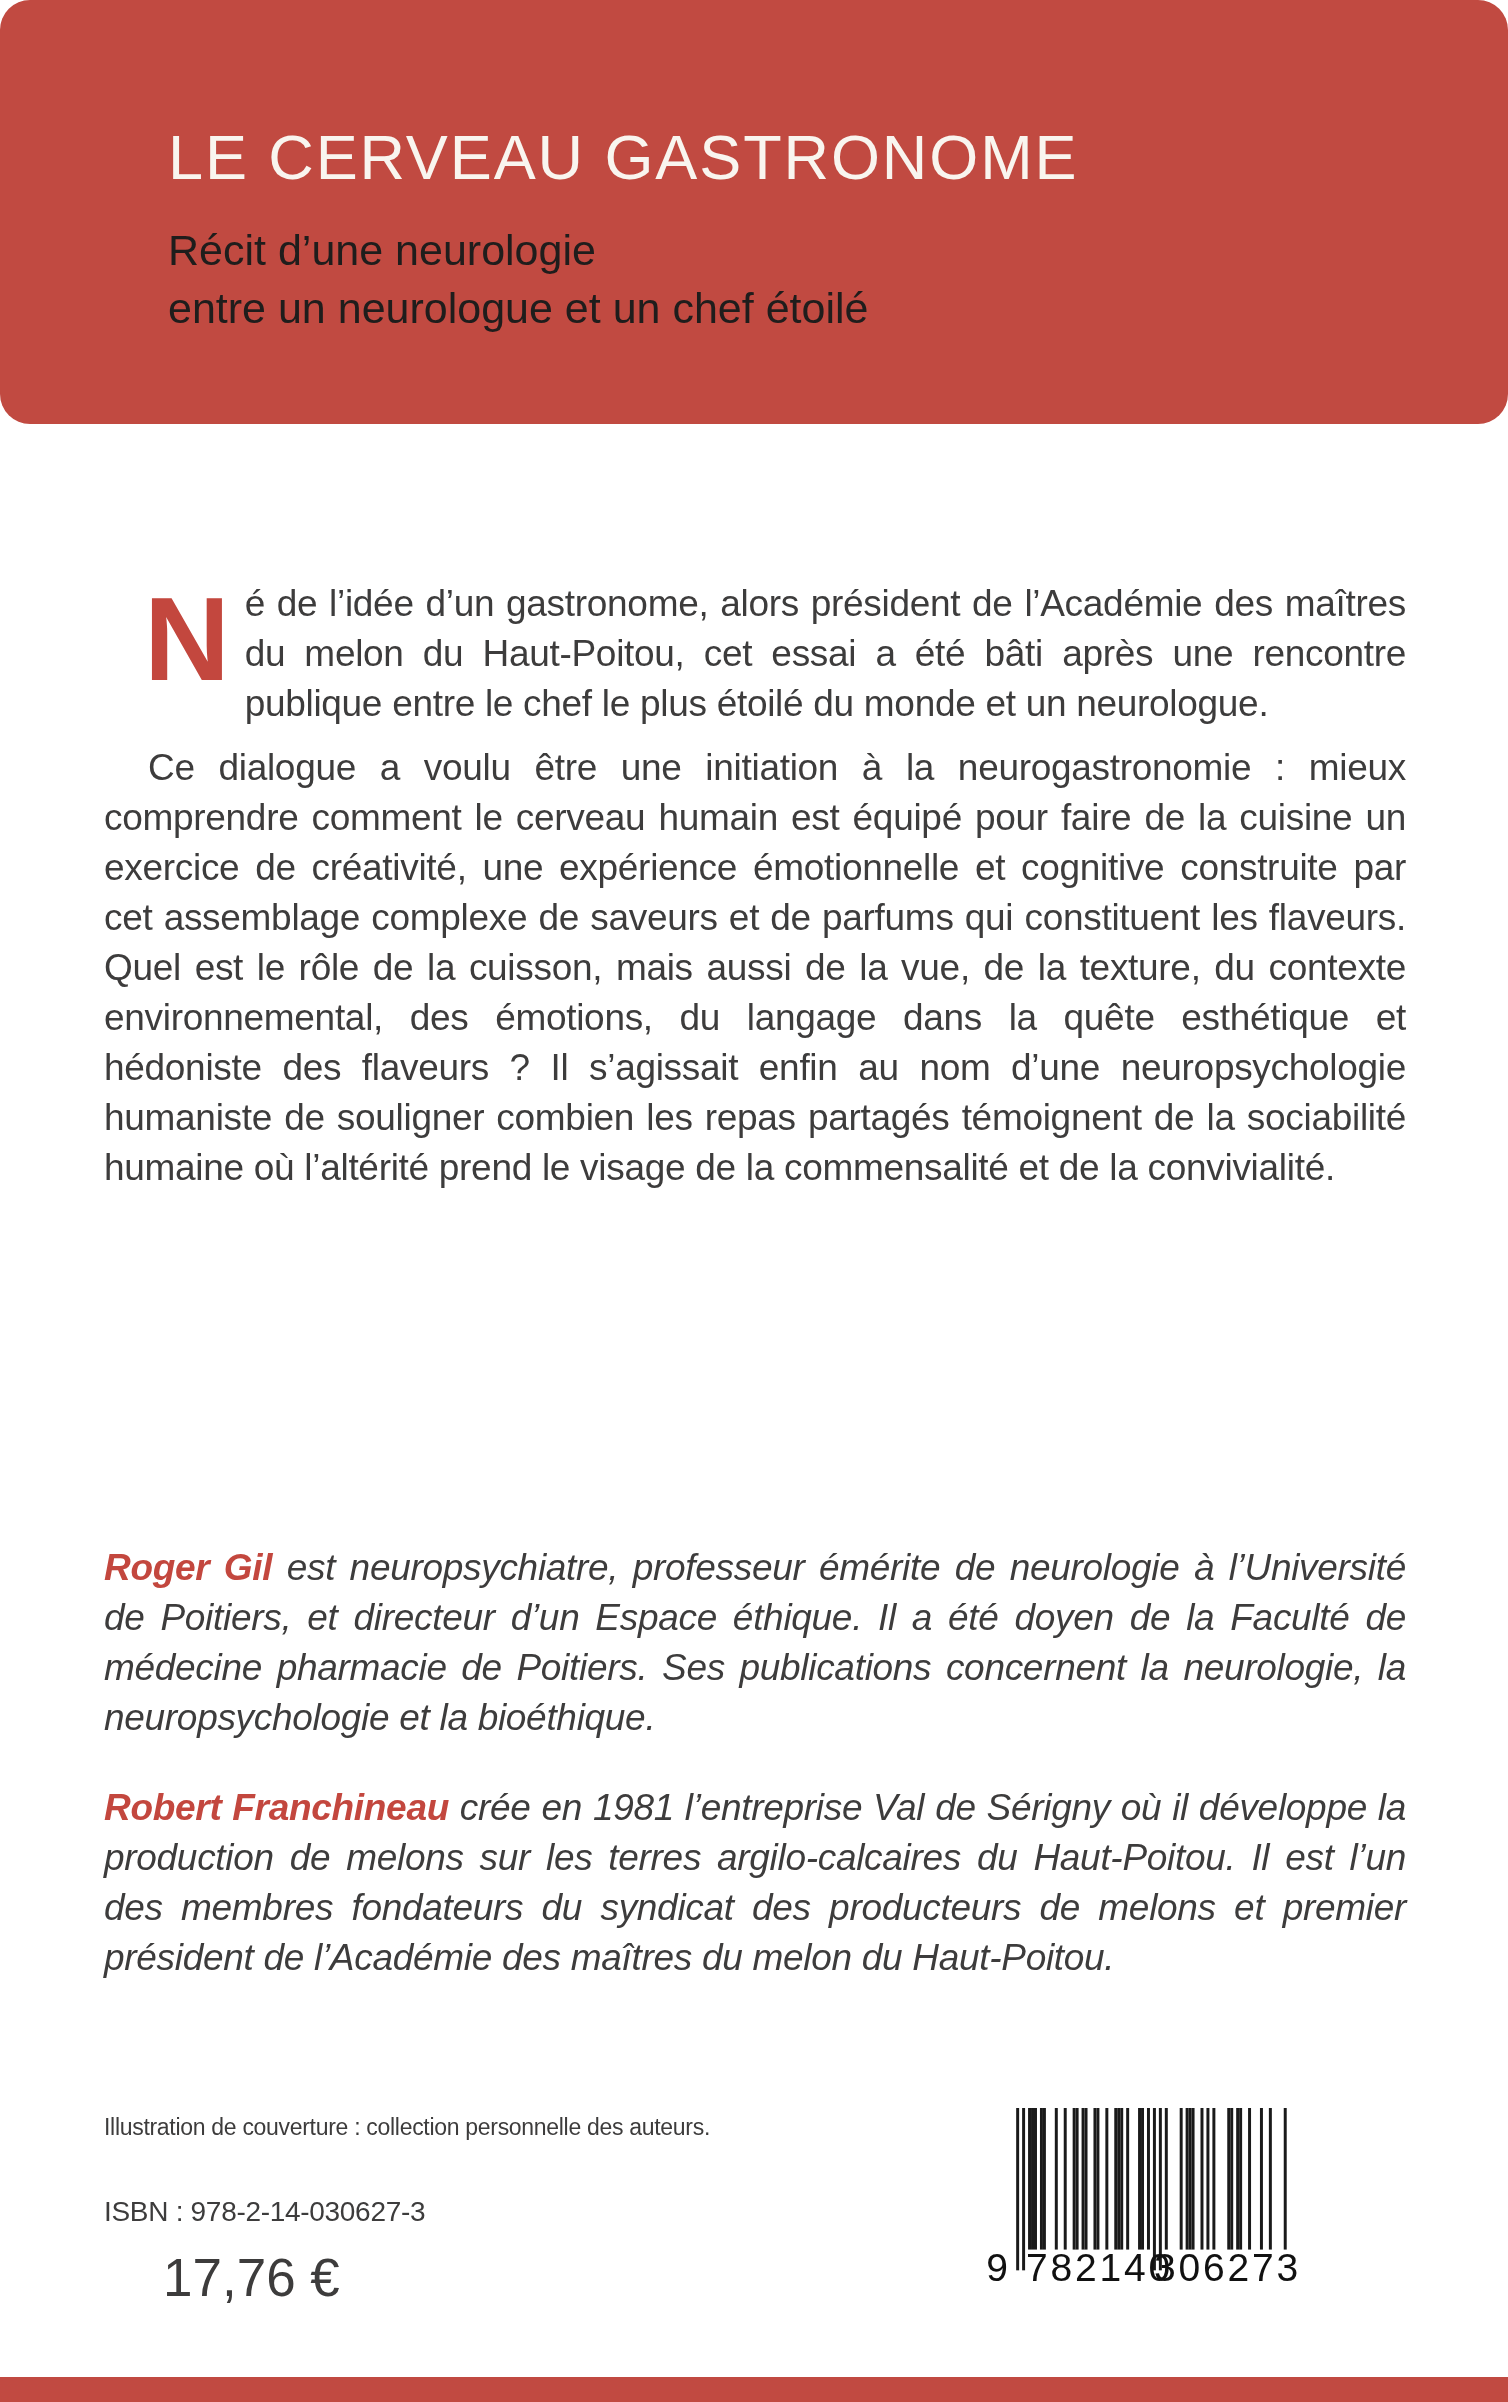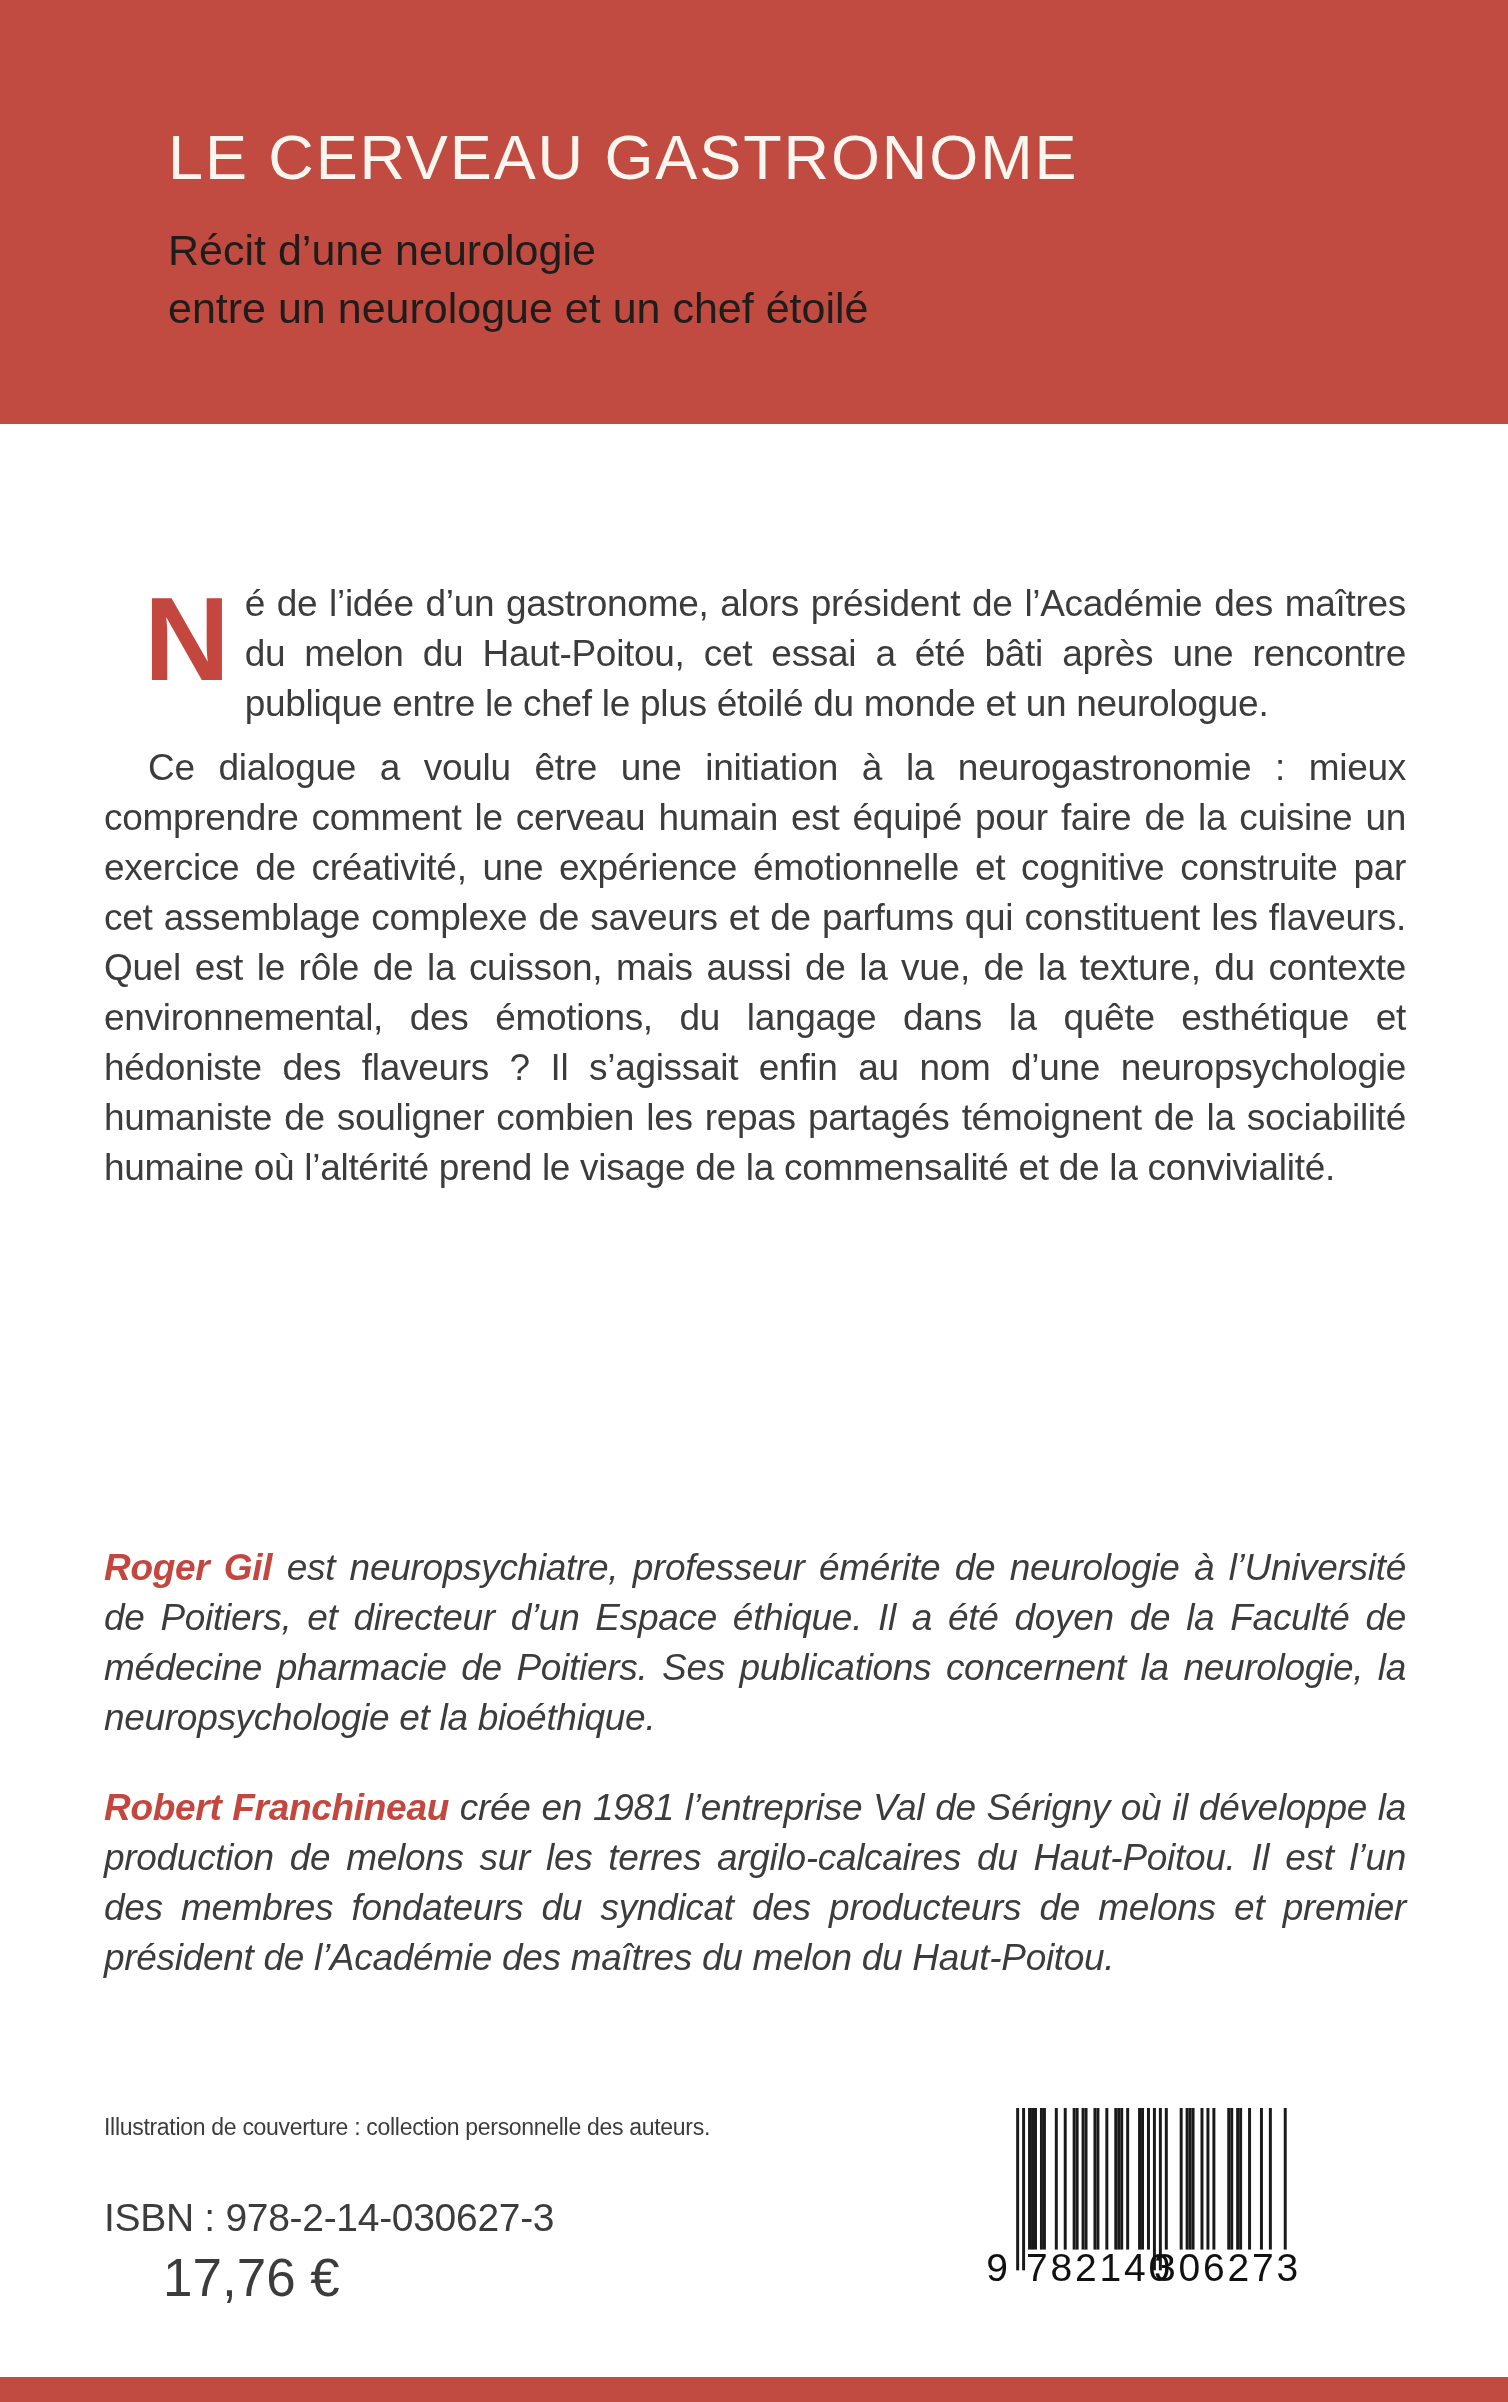--- a/index.html
+++ b/index.html
@@ -8,20 +8,21 @@
     width:1508px;height:2403px;
     background:#ffffff;
     overflow:hidden;
     font-family:"Liberation Sans","DejaVu Sans",sans-serif;
     margin:0 auto;
   }
   
   .banner{
     position:absolute;left:0;top:0;width:100%;height:424px;
     background:#c14a41;
+    border-radius:30px;
   }
   .banner .title{
     position:absolute;left:168px;top:121px;
     font-size:63px;font-weight:300;letter-spacing:1.9px;
     color:#f9f5ef;white-space:nowrap;
   }
   .banner .subtitle{
     position:absolute;left:168px;top:221px;
     font-size:43px;line-height:58px;font-weight:400;
     color:#1f1d1c;
@@ -48,21 +49,21 @@
   }
   .bios p{margin:0 4px 40px 0;}
   .bio-name{font-weight:700;color:#c3473e;}
   
   .credit{
     position:absolute;left:104px;top:2114px;
     font-size:23px;color:#3d3c3c;letter-spacing:-0.3px;
   }
   .isbn{
     position:absolute;left:104px;top:2196px;
-    font-size:39px;color:#3d3c3c;letter-spacing:-0.3px;text-align:center;
+    font-size:28px;color:#3d3c3c;letter-spacing:-0.3px;text-align:center;
   }
   .price{
     position:absolute;left:163px;top:2247px;
     font-size:53px;color:#3d3c3c;
   }
   
   .barcode{
     position:absolute;left:982px;top:2108px;width:326px;height:189px;
     background:#ffffff;
   }

